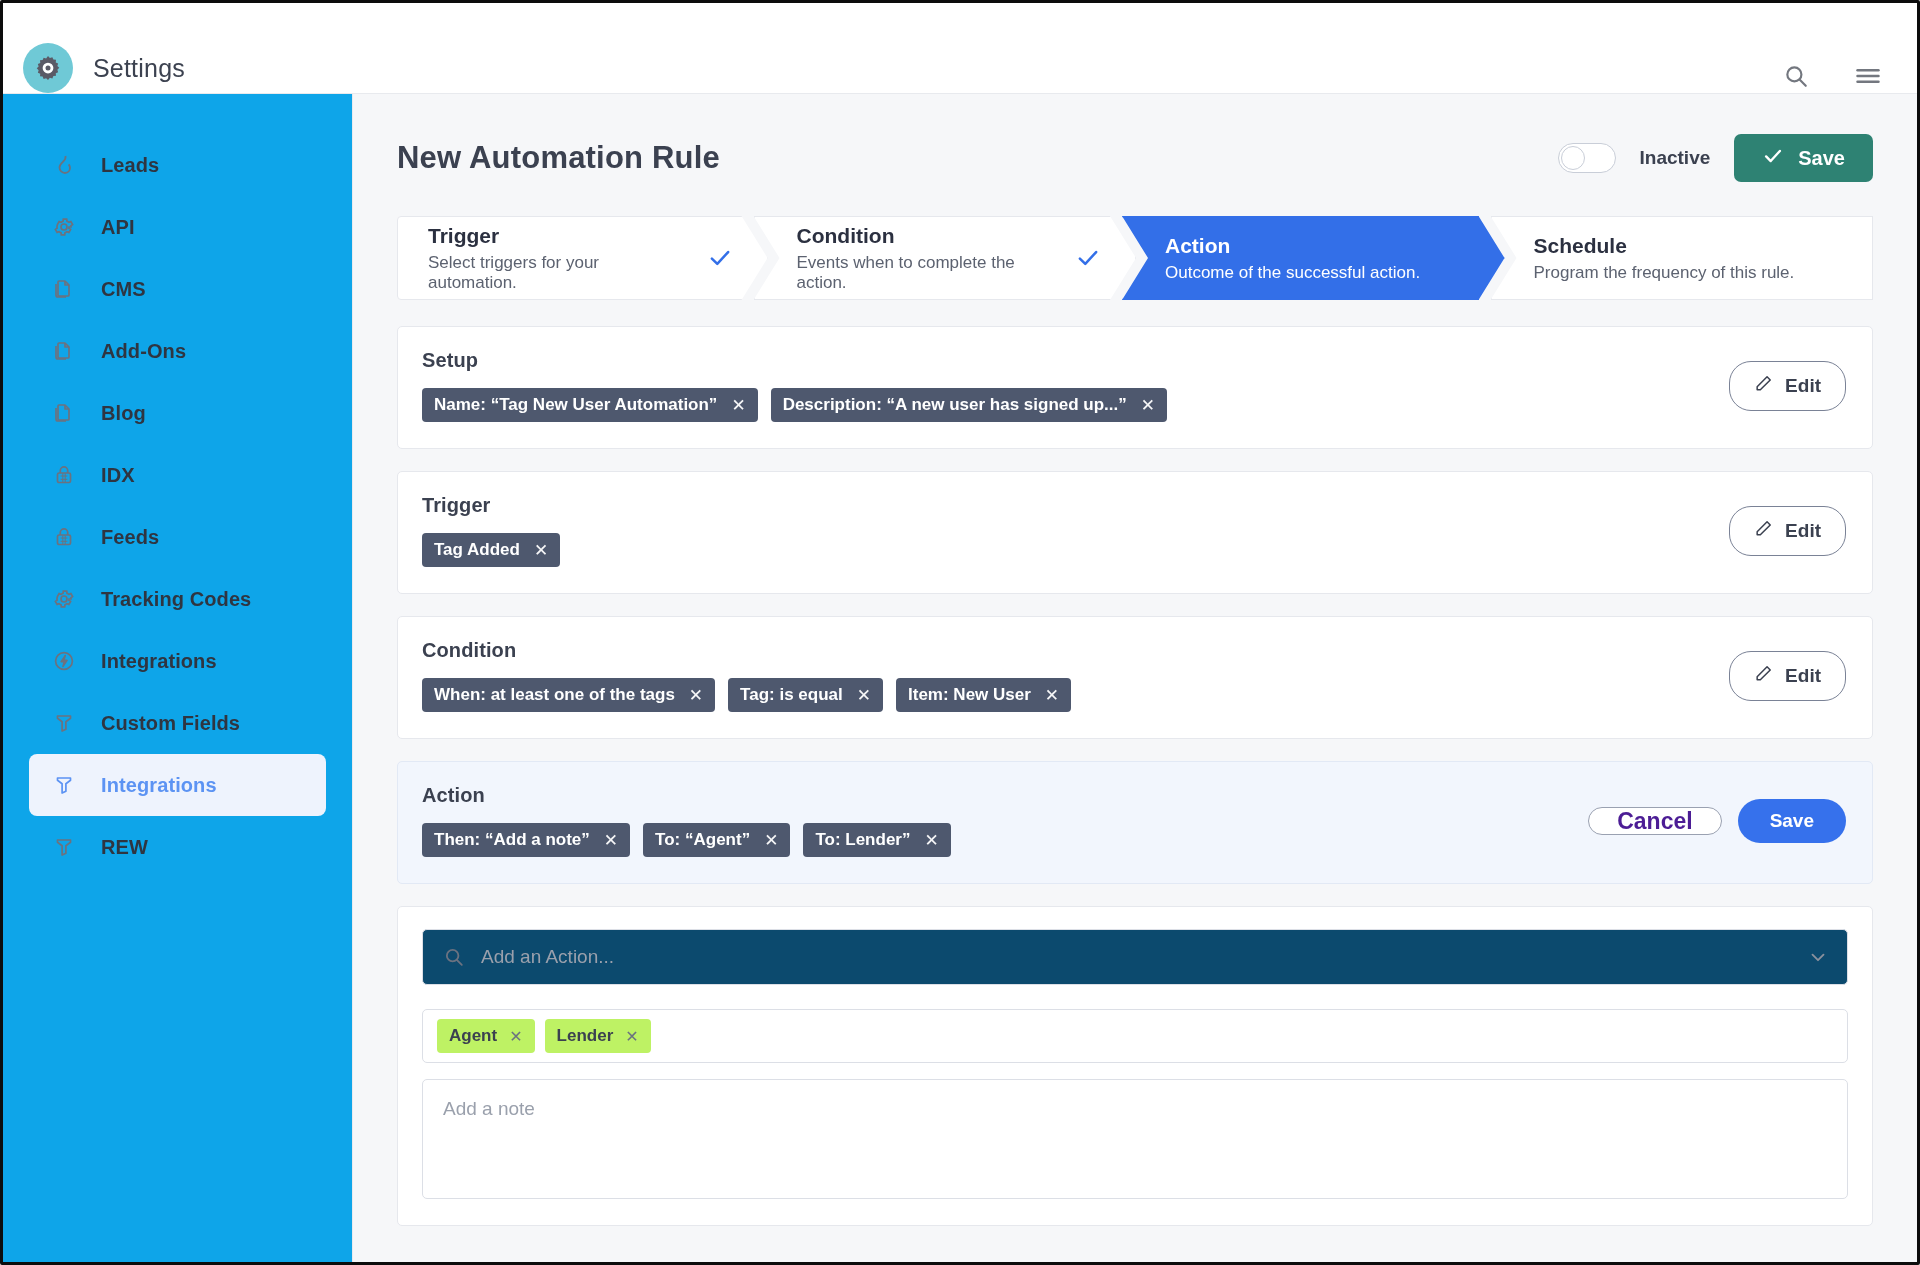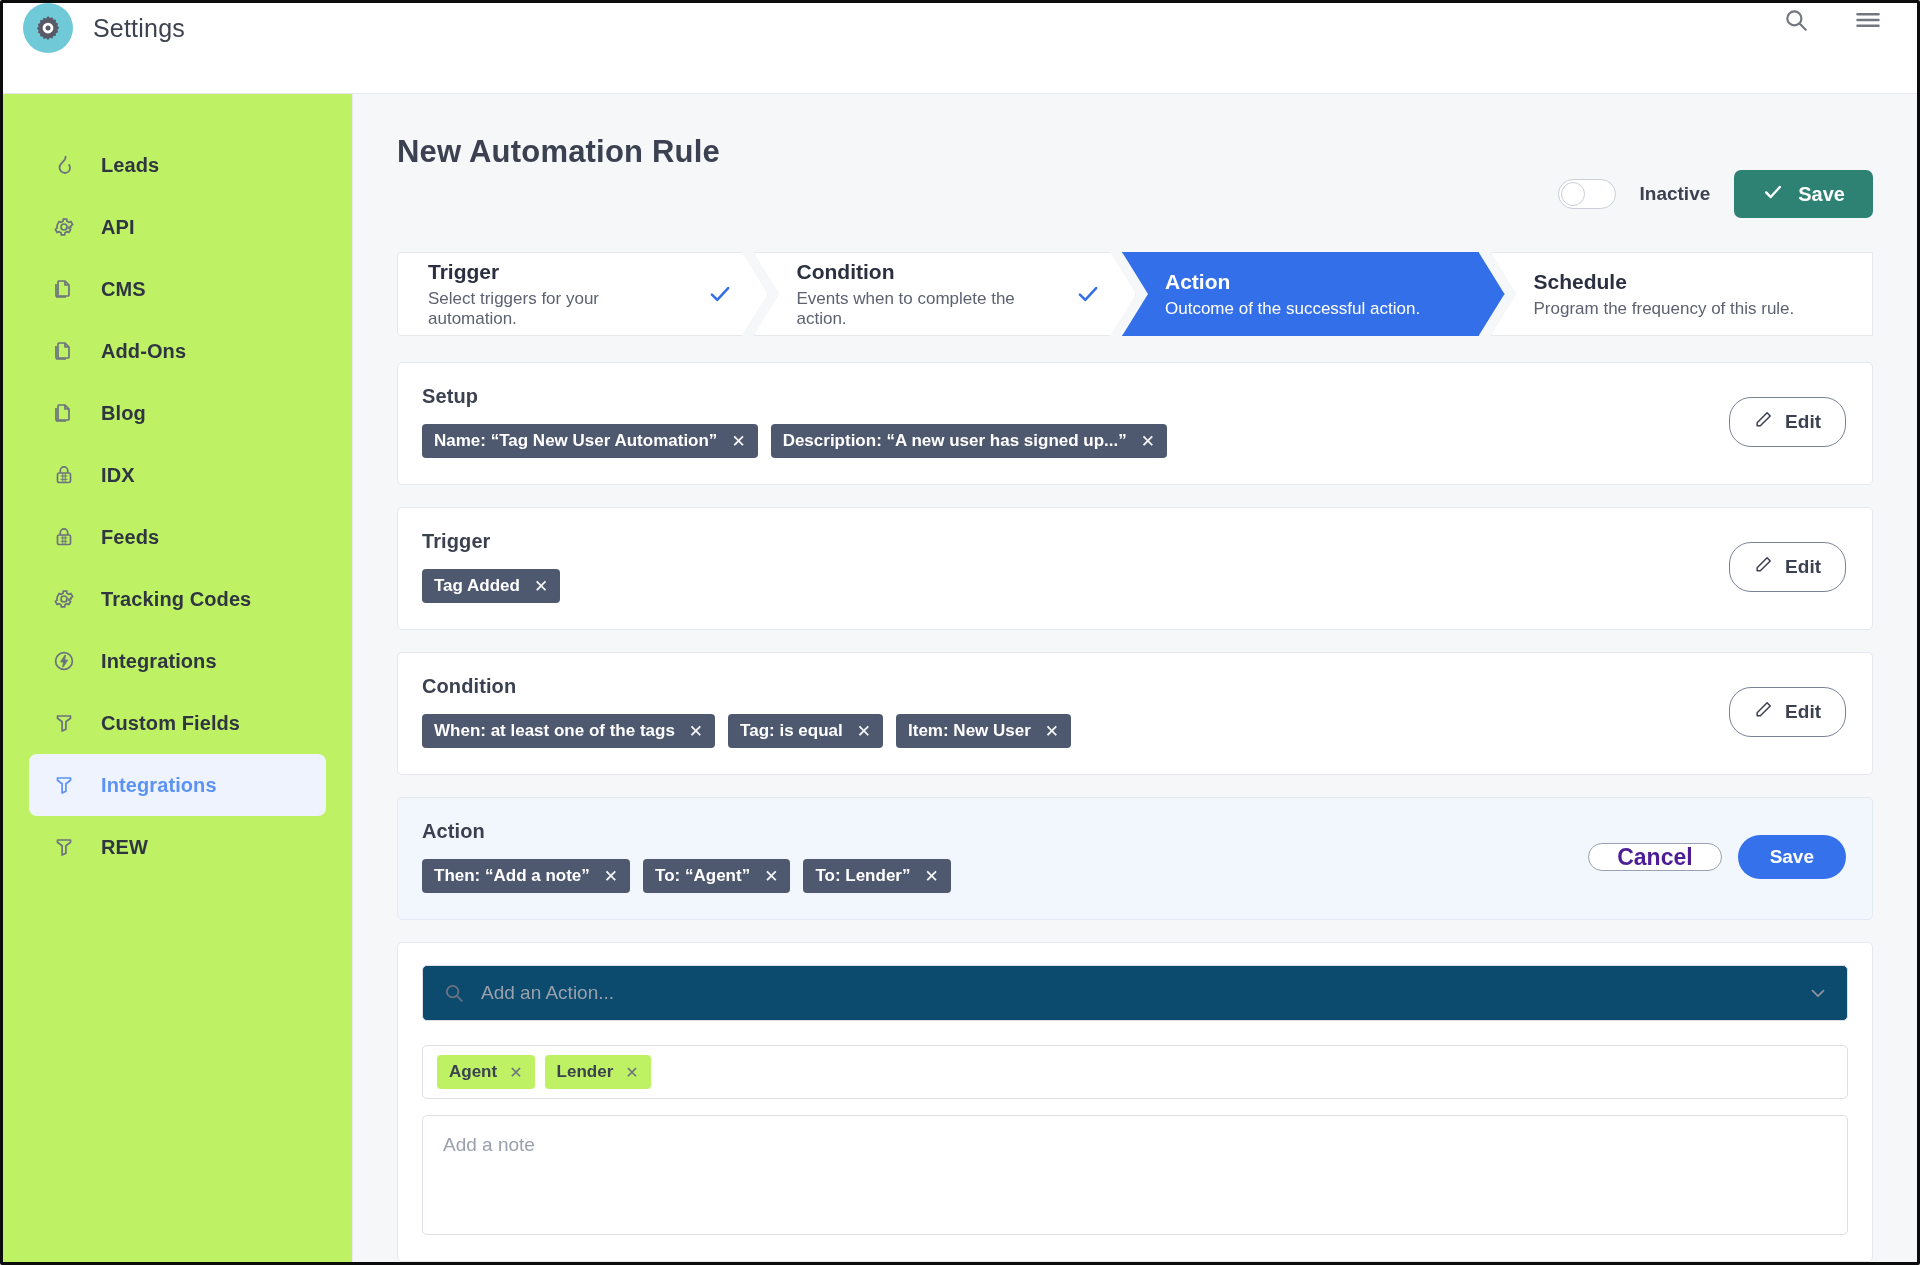--- a/index.html
+++ b/index.html
@@ -20,21 +20,21 @@
     flex-direction: column;
   }
 
   
   .topbar {
     height: 91px;
     flex: 0 0 91px;
     background: #ffffff;
     border-bottom: 1px solid #e8eaee;
     display: flex;
-    align-items: flex-start;
+    align-items: flex-end;
     padding: 0 32px 0 20px;
   }
   .brand { display: flex; align-items: center; gap: 20px; }
   .brand-logo {
     width: 50px; height: 50px; border-radius: 50%;
     background: #6fc9d6;
     display: flex; align-items: center; justify-content: center;
   }
   .brand-title {
     font-size: 25px; color: #3c4250; font-weight: 400;
@@ -47,21 +47,21 @@
     display: flex; align-items: center; justify-content: center;
     cursor: pointer;
   }
 
   
   .body { flex: 1 1 auto; display: flex; min-height: 0; }
 
   
   .sidebar {
     width: 350px; flex: 0 0 350px;
-    background: #bef264;
+    background: #0ea5e9;
     border-right: 1px solid #e8eaee;
     padding: 40px 26px 0 26px;
     overflow: hidden;
   }
   .nav-item {
     display: flex; align-items: center; gap: 24px;
     height: 62px;
     padding: 0 22px;
     border-radius: 8px;
     cursor: pointer;
@@ -80,23 +80,22 @@
 
   
   .main {
     flex: 1 1 auto;
     background: #f6f7f9;
     padding: 40px 44px 0 44px;
     overflow: hidden;
   }
 
   .page-head {
-    display: flex; 
+    display: flex; align-items: center;
     margin-bottom: 34px;
-    flex-direction: column;
   }
   .page-title {
     font-size: 31px; font-weight: 700; color: #3b4150;
     letter-spacing: .2px;
   }
   .head-right { margin-left: auto; display: flex; align-items: center; gap: 24px; }
   .toggle {
     width: 58px; height: 30px; border-radius: 15px;
     border: 1.5px solid #c9ced8; background: #ffffff;
     position: relative; cursor: pointer;

